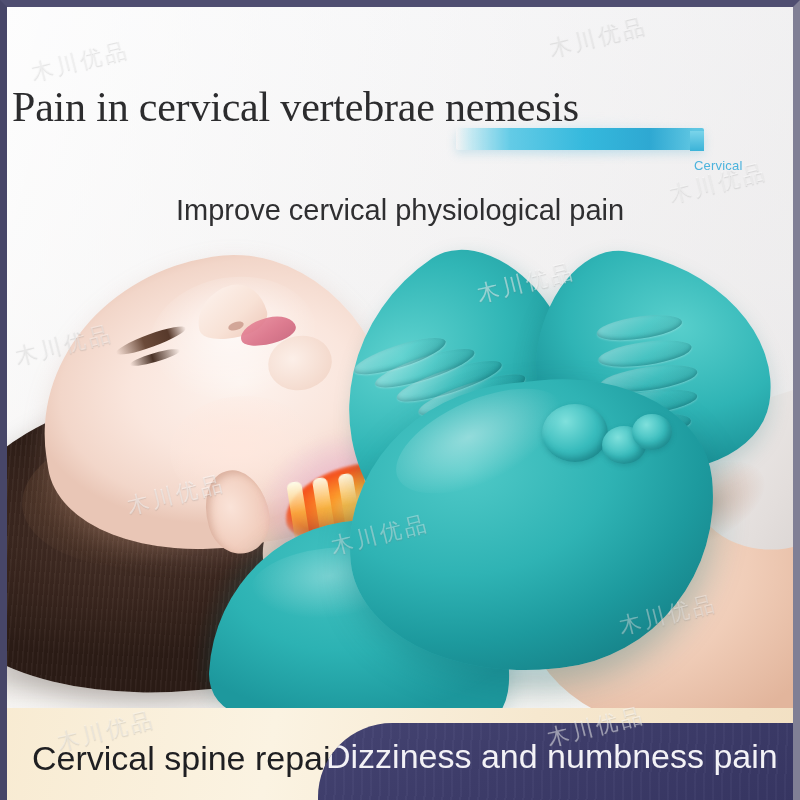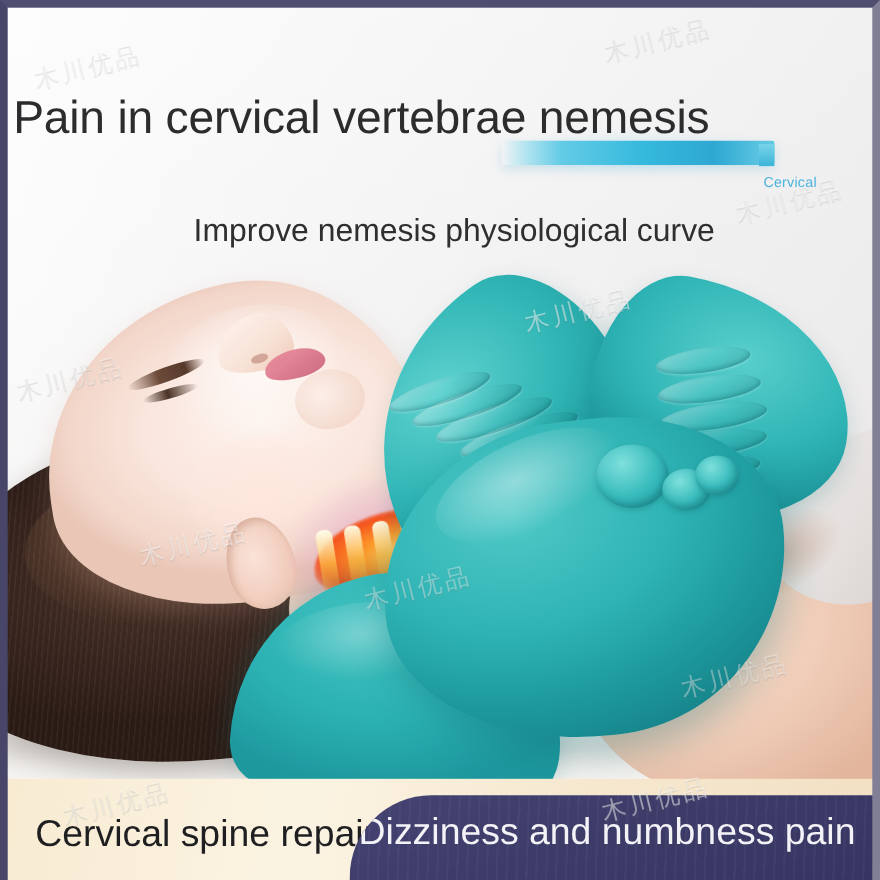--- a/index.html
+++ b/index.html
@@ -258,21 +258,21 @@
   .cyan-bar-glow{
     position:absolute;left:452px;top:118px;width:260px;height:42px;
     background:radial-gradient(ellipse at 50% 50%,rgba(170,225,245,.35),rgba(255,255,255,0) 70%);
     filter:blur(4px);
   }
 
   
   .headline{
     position:absolute;left:12px;top:84px;
     font-size:42px;line-height:1.1;color:#2c2c2e;
-    letter-spacing:-0.2px;white-space:nowrap;
+    letter-spacing:-0.2px;white-space:nowrap;font-family:Liberation Serif, serif;
   }
   .excellent{
     position:absolute;left:694px;top:158px;
     font-size:13px;color:#4cb3dd;letter-spacing:.2px;
   }
   .subhead{
     position:absolute;left:176px;top:194px;
     font-size:29px;color:#2f2f31;white-space:nowrap;
   }
 
@@ -405,21 +405,21 @@
   </div>
 
   <div class="cyan-bar-glow"></div>
   <div class="cyan-bar"></div>
   <div class="cyan-bar-tip"></div>
 
   <div class="headline">Pain in cervical vertebrae nemesis</div>
 
   <div class="excellent">Cervical</div>
 
-  <div class="subhead">Improve nemesis physiological curve</div>
+  <div class="subhead">Improve cervical physiological pain</div>
 
   <div class="bar-cream"></div>
   <div class="bar-cream-text">Cervical spine repair</div>
 
   <div class="bar-navy">
     <div class="bar-navy-texture"></div>
     <div class="bar-navy-text">Dizziness and numbness pain</div>
   </div>
 
   <div id="watermark-layer">

